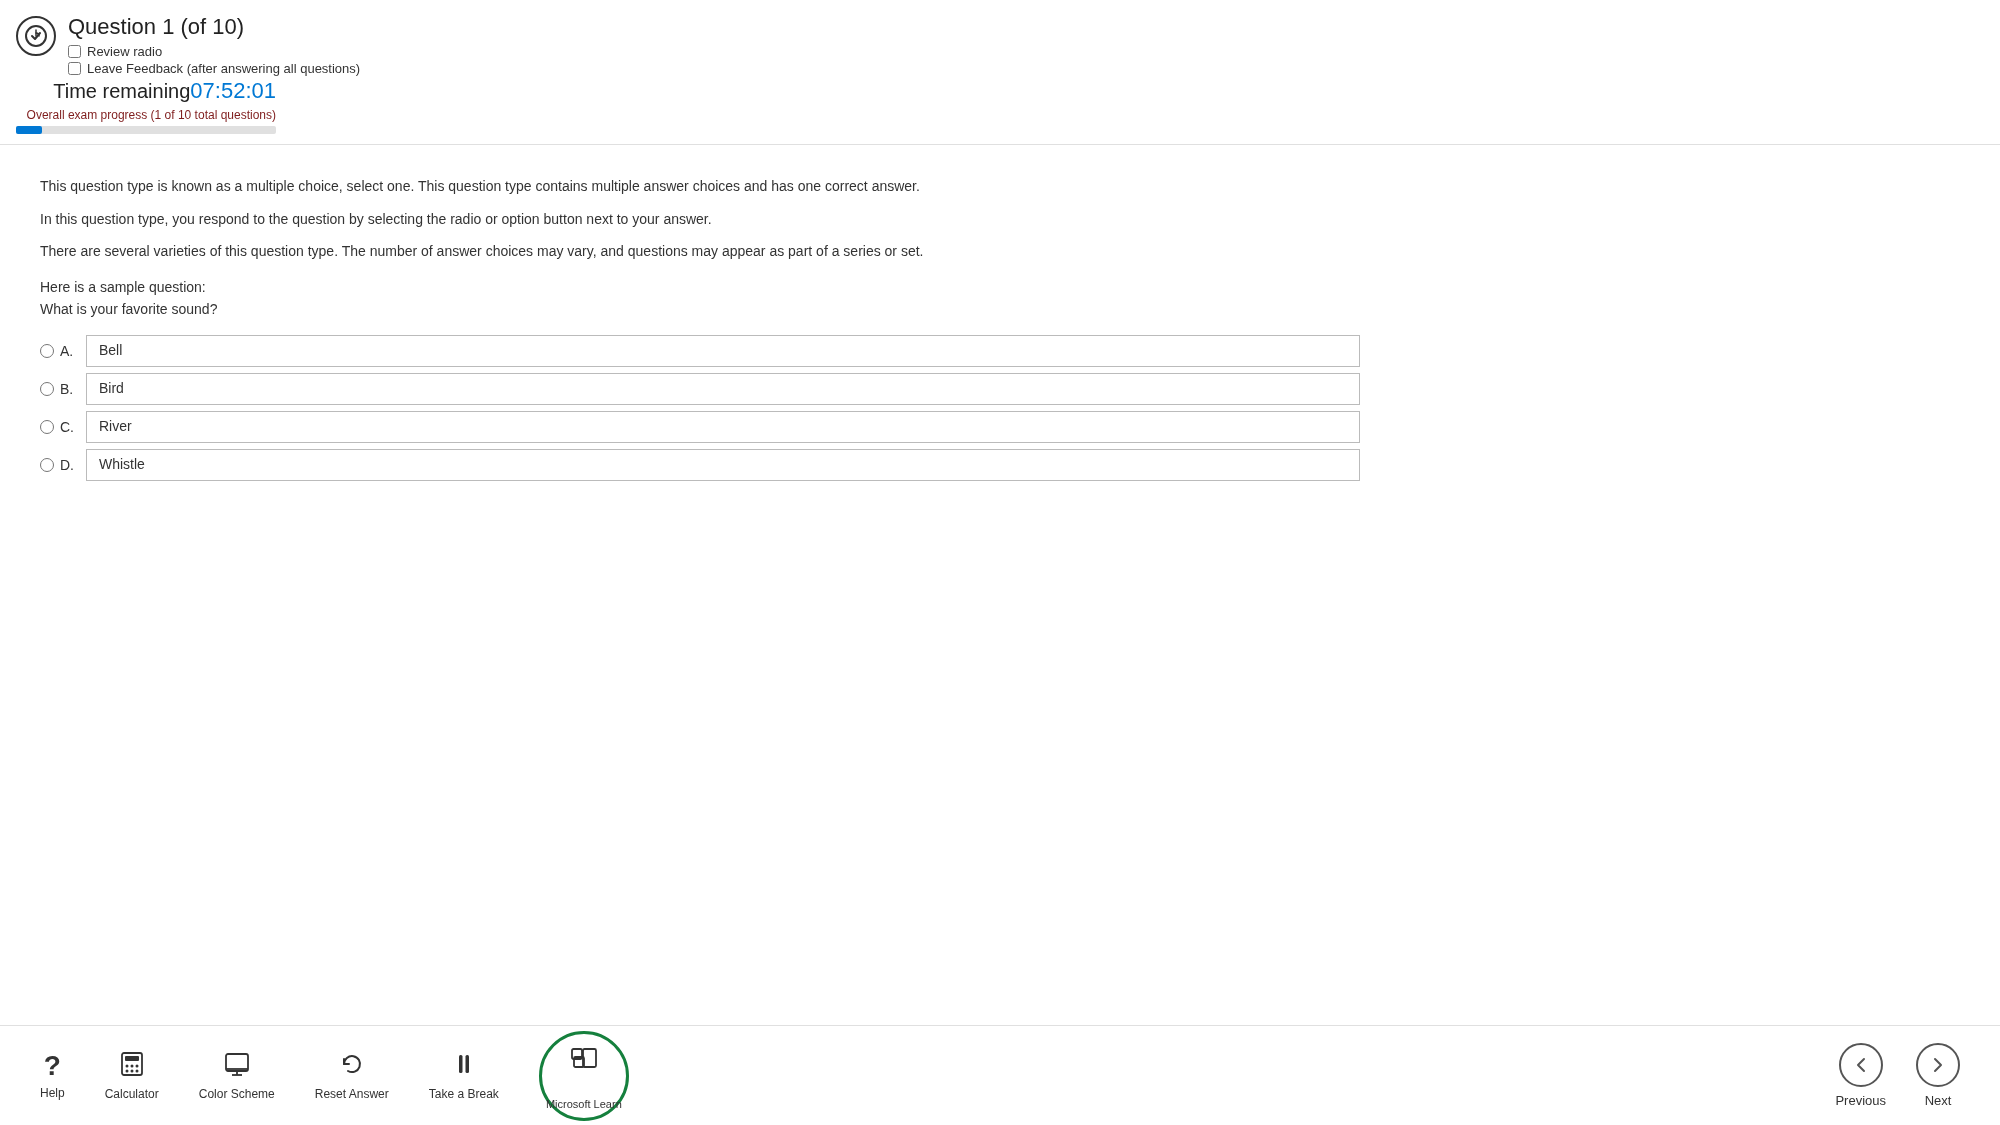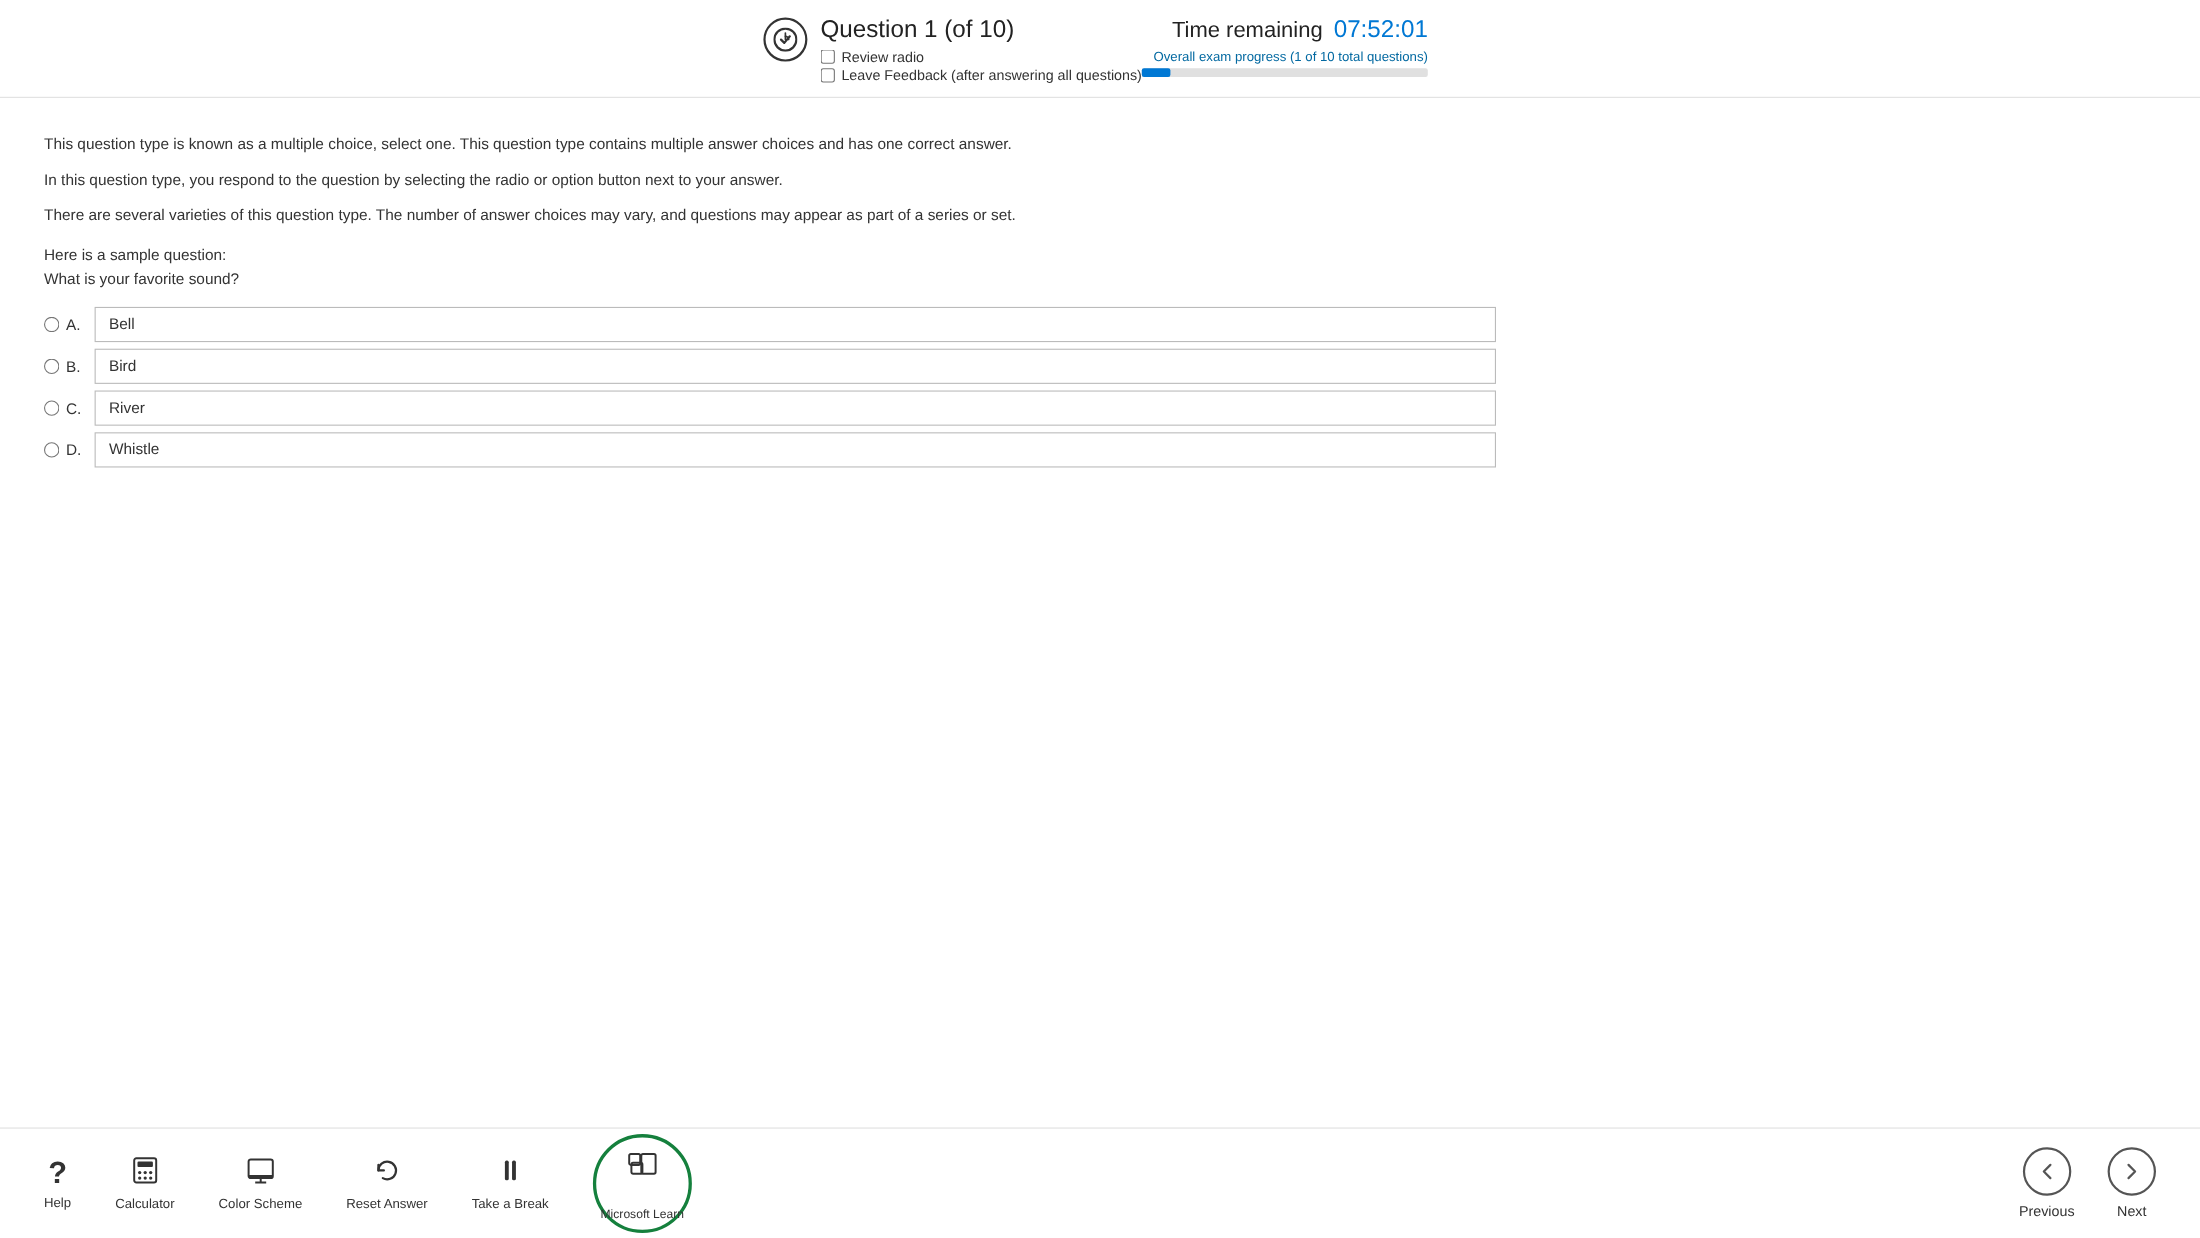--- a/index.html
+++ b/index.html
@@ -14,20 +14,21 @@
       position: relative;
     }
 
     
     .header {
       display: flex;
       align-items: flex-start;
       justify-content: center;
       padding: 14px 24px 10px 16px;
       border-bottom: 1px solid #e0e0e0;
+      flex-direction: column;
     }
     .header-left {
       display: flex;
       align-items: flex-start;
       gap: 12px;
     }
     .review-icon {
       width: 40px;
       height: 40px;
       border-radius: 50%;
@@ -65,36 +66,35 @@
       cursor: pointer;
     }
 
     
     .header-right {
       text-align: right;
     }
     .timer-row {
       display: flex;
       align-items: baseline;
-      gap: 10px;
       justify-content: flex-end;
     }
     .timer-label {
       font-size: 20px;
       color: #222;
       font-weight: 400;
     }
     .timer-value {
       font-size: 22px;
       color: #0078d4;
       font-weight: 400;
     }
     .progress-label {
       font-size: 12px;
-      color: #0369a1;
+      color: #7f1d1d;
       margin-top: 4px;
       text-align: right;
     }
     .progress-bar-container {
       width: 260px;
       height: 8px;
       background: #e0e0e0;
       border-radius: 2px;
       margin-top: 4px;
       margin-left: auto;

